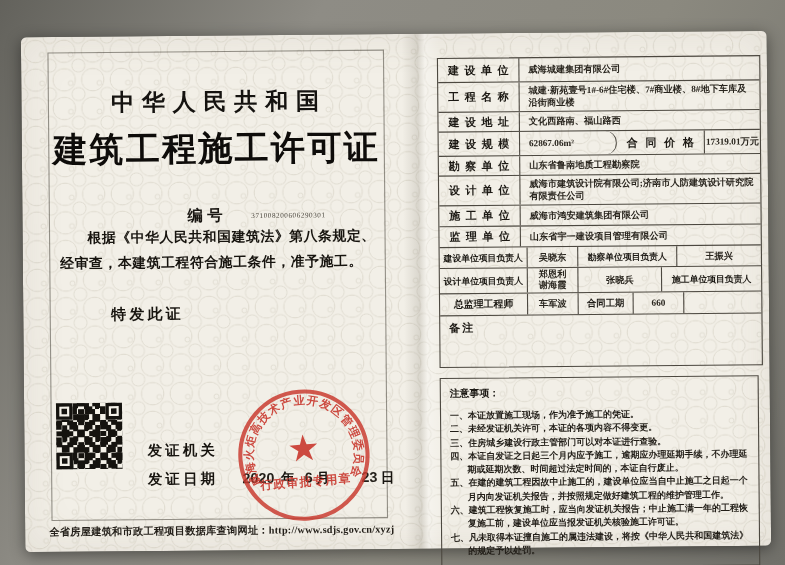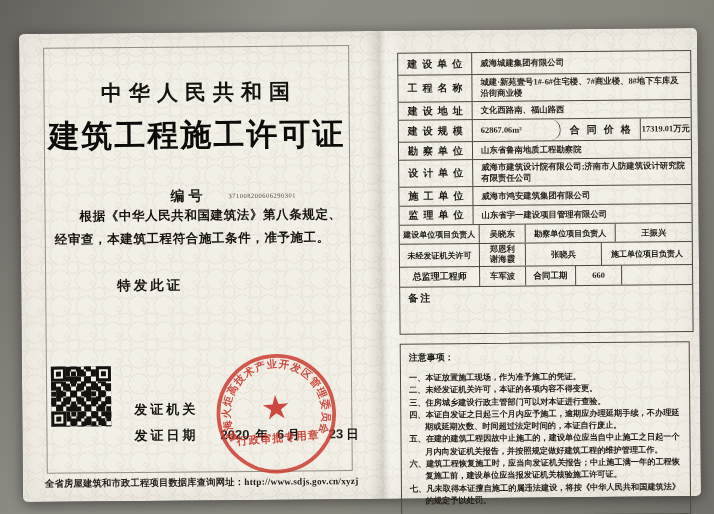--- a/index.html
+++ b/index.html
@@ -42,21 +42,21 @@
     font-size:31px;letter-spacing:2px;color:#0e0c0a;text-indent:2px;
   }
   .no-row{position:absolute;left:150px;top:145px;display:flex;align-items:baseline;}
   .no-lbl{font-size:14px;font-weight:bold;letter-spacing:4px;color:#1a1713;margin-top:10px;}
   .no-val{font-size:6.5px;color:#4a463d;margin-left:22px;letter-spacing:.5px;transform:translateY(-2px);}
   .statement{
     position:absolute;left:34px;top:172px;width:292px;
     font-size:12.5px;font-weight:bold;color:#17140f;line-height:1.85;
     text-indent:2em;letter-spacing:.6px;
   }
-  .grant{position:absolute;left:80px;top:244px;font-size:13.5px;font-weight:bold;letter-spacing:3px;color:#17140f;margin-left:16px;}
+  .grant{position:absolute;left:80px;top:244px;font-size:13.5px;font-weight:bold;letter-spacing:3px;color:#17140f;}
   
   .qr{
     position:absolute;left:29px;top:333px;width:60px;height:60px;
     background:
       conic-gradient(#15130f 25%, transparent 0 50%, #15130f 0 75%, transparent 0) 0 0/10px 10px,
       conic-gradient(#15130f 25%, transparent 0 50%, #15130f 0 75%, transparent 0) 5px 3px/14px 14px,
       #f4f1e8;
     box-shadow:0 0 0 3px #f2efe7;
   }
   .qr .f{position:absolute;width:15px;height:15px;border:3px solid #15130f;background:#f4f1e8;box-sizing:border-box;}
@@ -221,21 +221,21 @@
       </div>
 
       <div class="tr h18">
         <div class="td lbl-long c-p1">建设单位项目负责人</div>
         <div class="td valc c-pv1">吴晓东</div>
         <div class="td lbl-long c-p2">勘察单位项目负责人</div>
         <div class="td valc fx">王振兴</div>
       </div>
 
       <div class="tr h22">
-        <div class="td lbl-long c-p1">未经发证机关许可</div>
+        <div class="td lbl-long c-p1">设计单位项目负责人</div>
         <div class="td valc pre c-pv1">郑恩利
 谢海霞</div>
         <div class="td valc fx">张晓兵</div>
         <div class="td lbl-long c-p2">施工单位项目负责人</div>
       </div>
 
       <div class="tr h19">
         <div class="td lbl-long c-p1" style="font-size:9px;">总监理工程师</div>
         <div class="td valc c-pv1">车军波</div>
         <div class="td lbl-long c-ct" style="font-size:8.5px;">合同工期</div>

